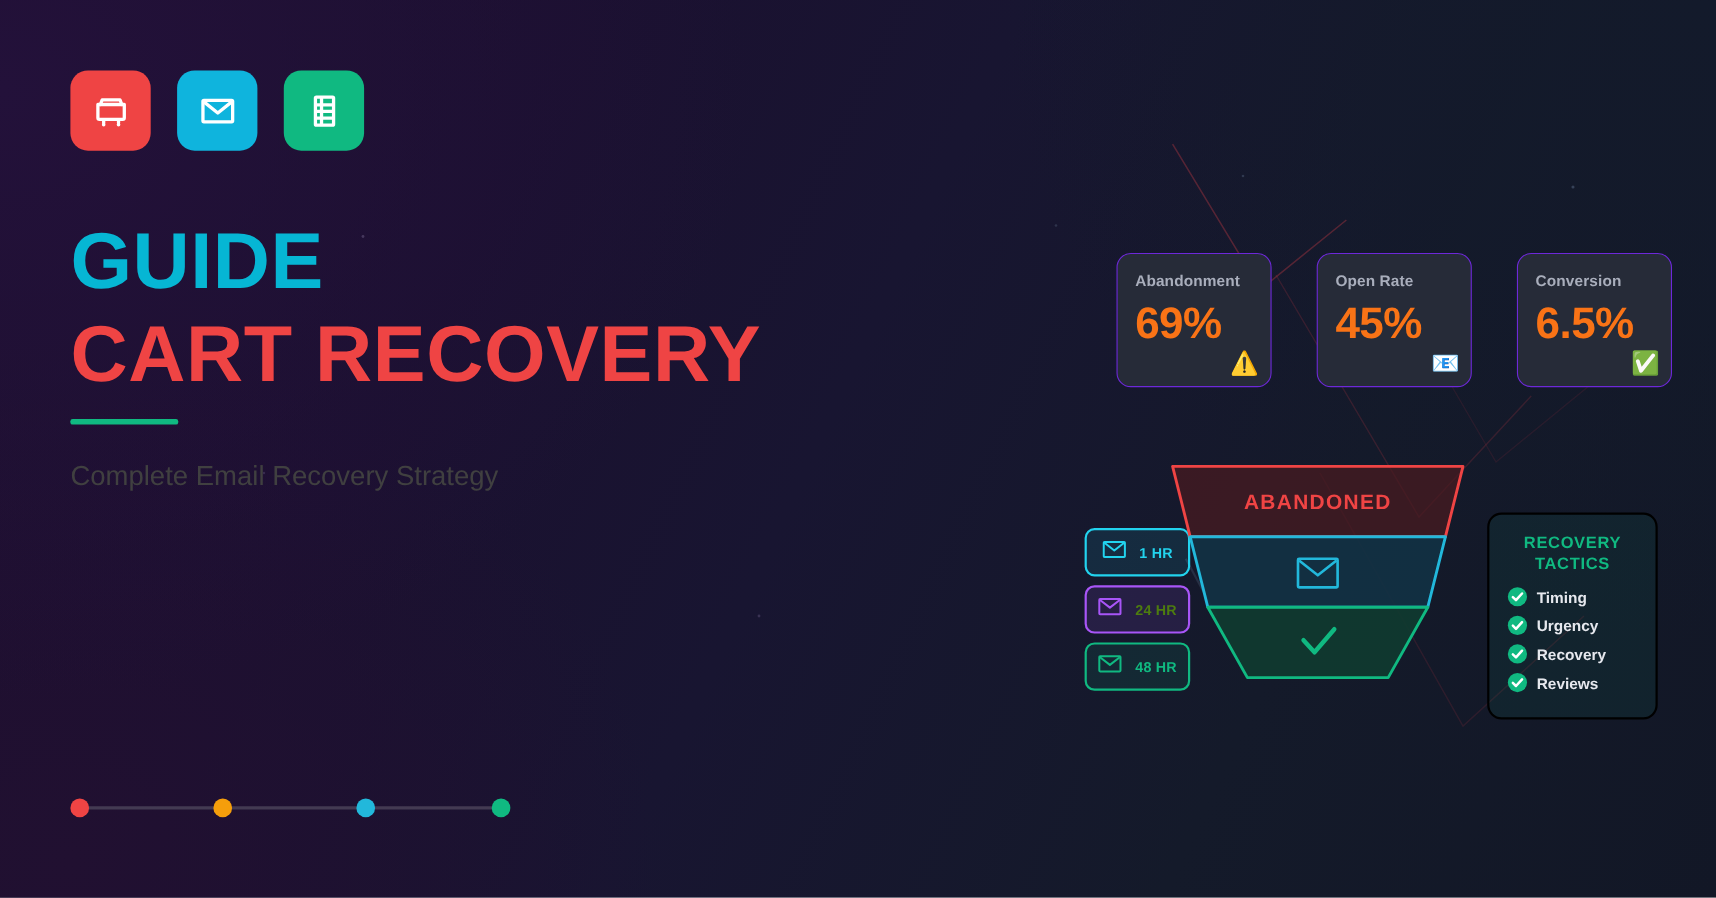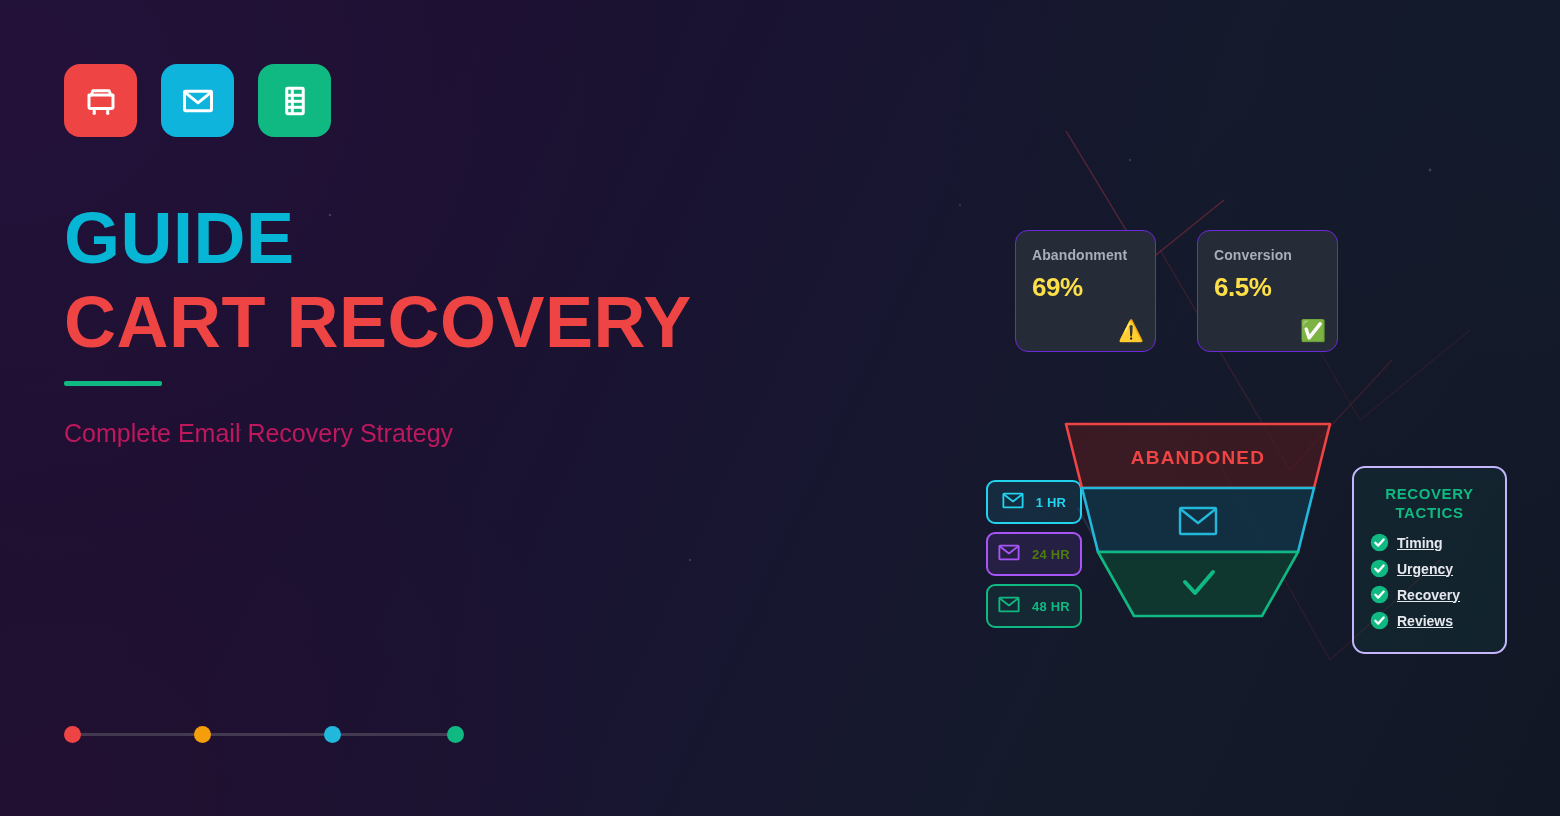--- a/index.html
+++ b/index.html
@@ -35,21 +35,21 @@
   .hl-1 { color:#ef4444; }
   .hl-2 { color:#06b6d4; }
 
   .accent-bar {
     position:absolute; left:0; top:381px;
     width:98px; height:5px; border-radius:2px; background:#10b981;
   }
 
   .subtitle {
     position:absolute; left:0; top:419px;
-    font-size:25px; color:#be185d; font-weight:normal;
+    font-size:25px; color:#404040; font-weight:normal;
   }
 
   
   .progress { position:absolute; left:0; top:718px; width:400px; height:34px; }
   .progress-track {
     position:absolute; left:8px; top:15px; width:384px; height:3px;
     background:#433a52; border-radius:2px;
   }
   .progress .dot {
     position:absolute; top:8px; width:17px; height:17px; border-radius:50%;
@@ -62,21 +62,21 @@
   .stats { position:absolute; left:75px; top:230px; display:flex; gap:41px; }
   .stat-card {
     width:141px; height:122px; border-radius:13px;
     background:#262b38; border:1px solid #6d28d9;
     position:relative; padding:16px 0 0 16px;
   }
   .stat-label {
     font-size:14px; font-weight:bold; color:#a9aebc; letter-spacing:0.1px;
   }
   .stat-value {
-    font-size:26px; font-weight:bold; color:#fde047; margin-top:9px;
+    font-size:40px; font-weight:bold; color:#f97316; margin-top:9px;
     letter-spacing:-0.5px;
   }
   .stat-badge {
     position:absolute; right:10px; bottom:10px; font-size:21px; line-height:1;
   }
 
   
   .chips { position:absolute; left:46px; top:480px; }
   .chip {
     width:96px; height:44px; border-radius:9px; border:2px solid;
@@ -95,31 +95,31 @@
   .funnel { position:absolute; left:118px; top:416px; width:280px; height:220px; }
   .funnel-caption {
     position:absolute; left:0; top:31px; width:280px; text-align:center;
     font-size:19px; font-weight:bold; color:#ef4444; letter-spacing:1.2px;
   }
 
   
   .tactics {
     position:absolute; left:412px; top:466px;
     width:155px; height:188px; border-radius:13px;
-    border:2px solid #c4b5fd; background:rgba(16,185,129,0.07);
+    border:2px solid #000000; background:rgba(16,185,129,0.07);
     padding:16px 0 0 0;
   }
   .tactics-title {
     font-size:15px; font-weight:bold; color:#10b981;
     text-align:center; line-height:19px; letter-spacing:0.6px;
   }
   .tactics-list { margin-top:11px; padding-left:16px; }
   .tactic-item { display:flex; align-items:center; gap:8px; margin-bottom:7px; }
   .tactic-check { width:19px; height:19px; flex:none; }
-  .tactic-label { font-size:14px; font-weight:bold; color:#e6e8ee;text-decoration:underline; }
+  .tactic-label { font-size:14px; font-weight:bold; color:#e6e8ee; }
 </style>
 </head>
 <body>
 
 <svg class="bg-decor" width="1560" height="816" viewBox="0 0 1560 816">
   <polyline points="1066,131 1146,263 1224,200" fill="none" stroke="#8c2f3d" stroke-opacity="0.55" stroke-width="1.4"></polyline>
   <polyline points="1160,250 1290,470 1392,360" fill="none" stroke="#8c2f3d" stroke-opacity="0.30" stroke-width="1.3"></polyline>
   <polyline points="1200,430 1330,660 1440,560" fill="none" stroke="#8c2f3d" stroke-opacity="0.22" stroke-width="1.3"></polyline>
   <polyline points="1290,300 1360,420 1470,330" fill="none" stroke="#8c2f3d" stroke-opacity="0.18" stroke-width="1.2"></polyline>
   <line x1="1078" y1="508" x2="1106" y2="560" stroke="#3b4b63" stroke-opacity="0.45" stroke-width="2"></line>
@@ -191,20 +191,25 @@
 <div class="right-col">
 
   <div class="stats">
 
     <div class="stat-card">
       <div class="stat-label">Abandonment</div>
       <div class="stat-value">69%</div>
       <div class="stat-badge">⚠️</div>
     </div>
 
+    <div class="stat-card">
+      <div class="stat-label">Open Rate</div>
+      <div class="stat-value">45%</div>
+      <div class="stat-badge">📧</div>
+    </div>
 
     <div class="stat-card">
       <div class="stat-label">Conversion</div>
       <div class="stat-value">6.5%</div>
       <div class="stat-badge">✅</div>
     </div>
   </div>
 
   <div class="chips">
 

